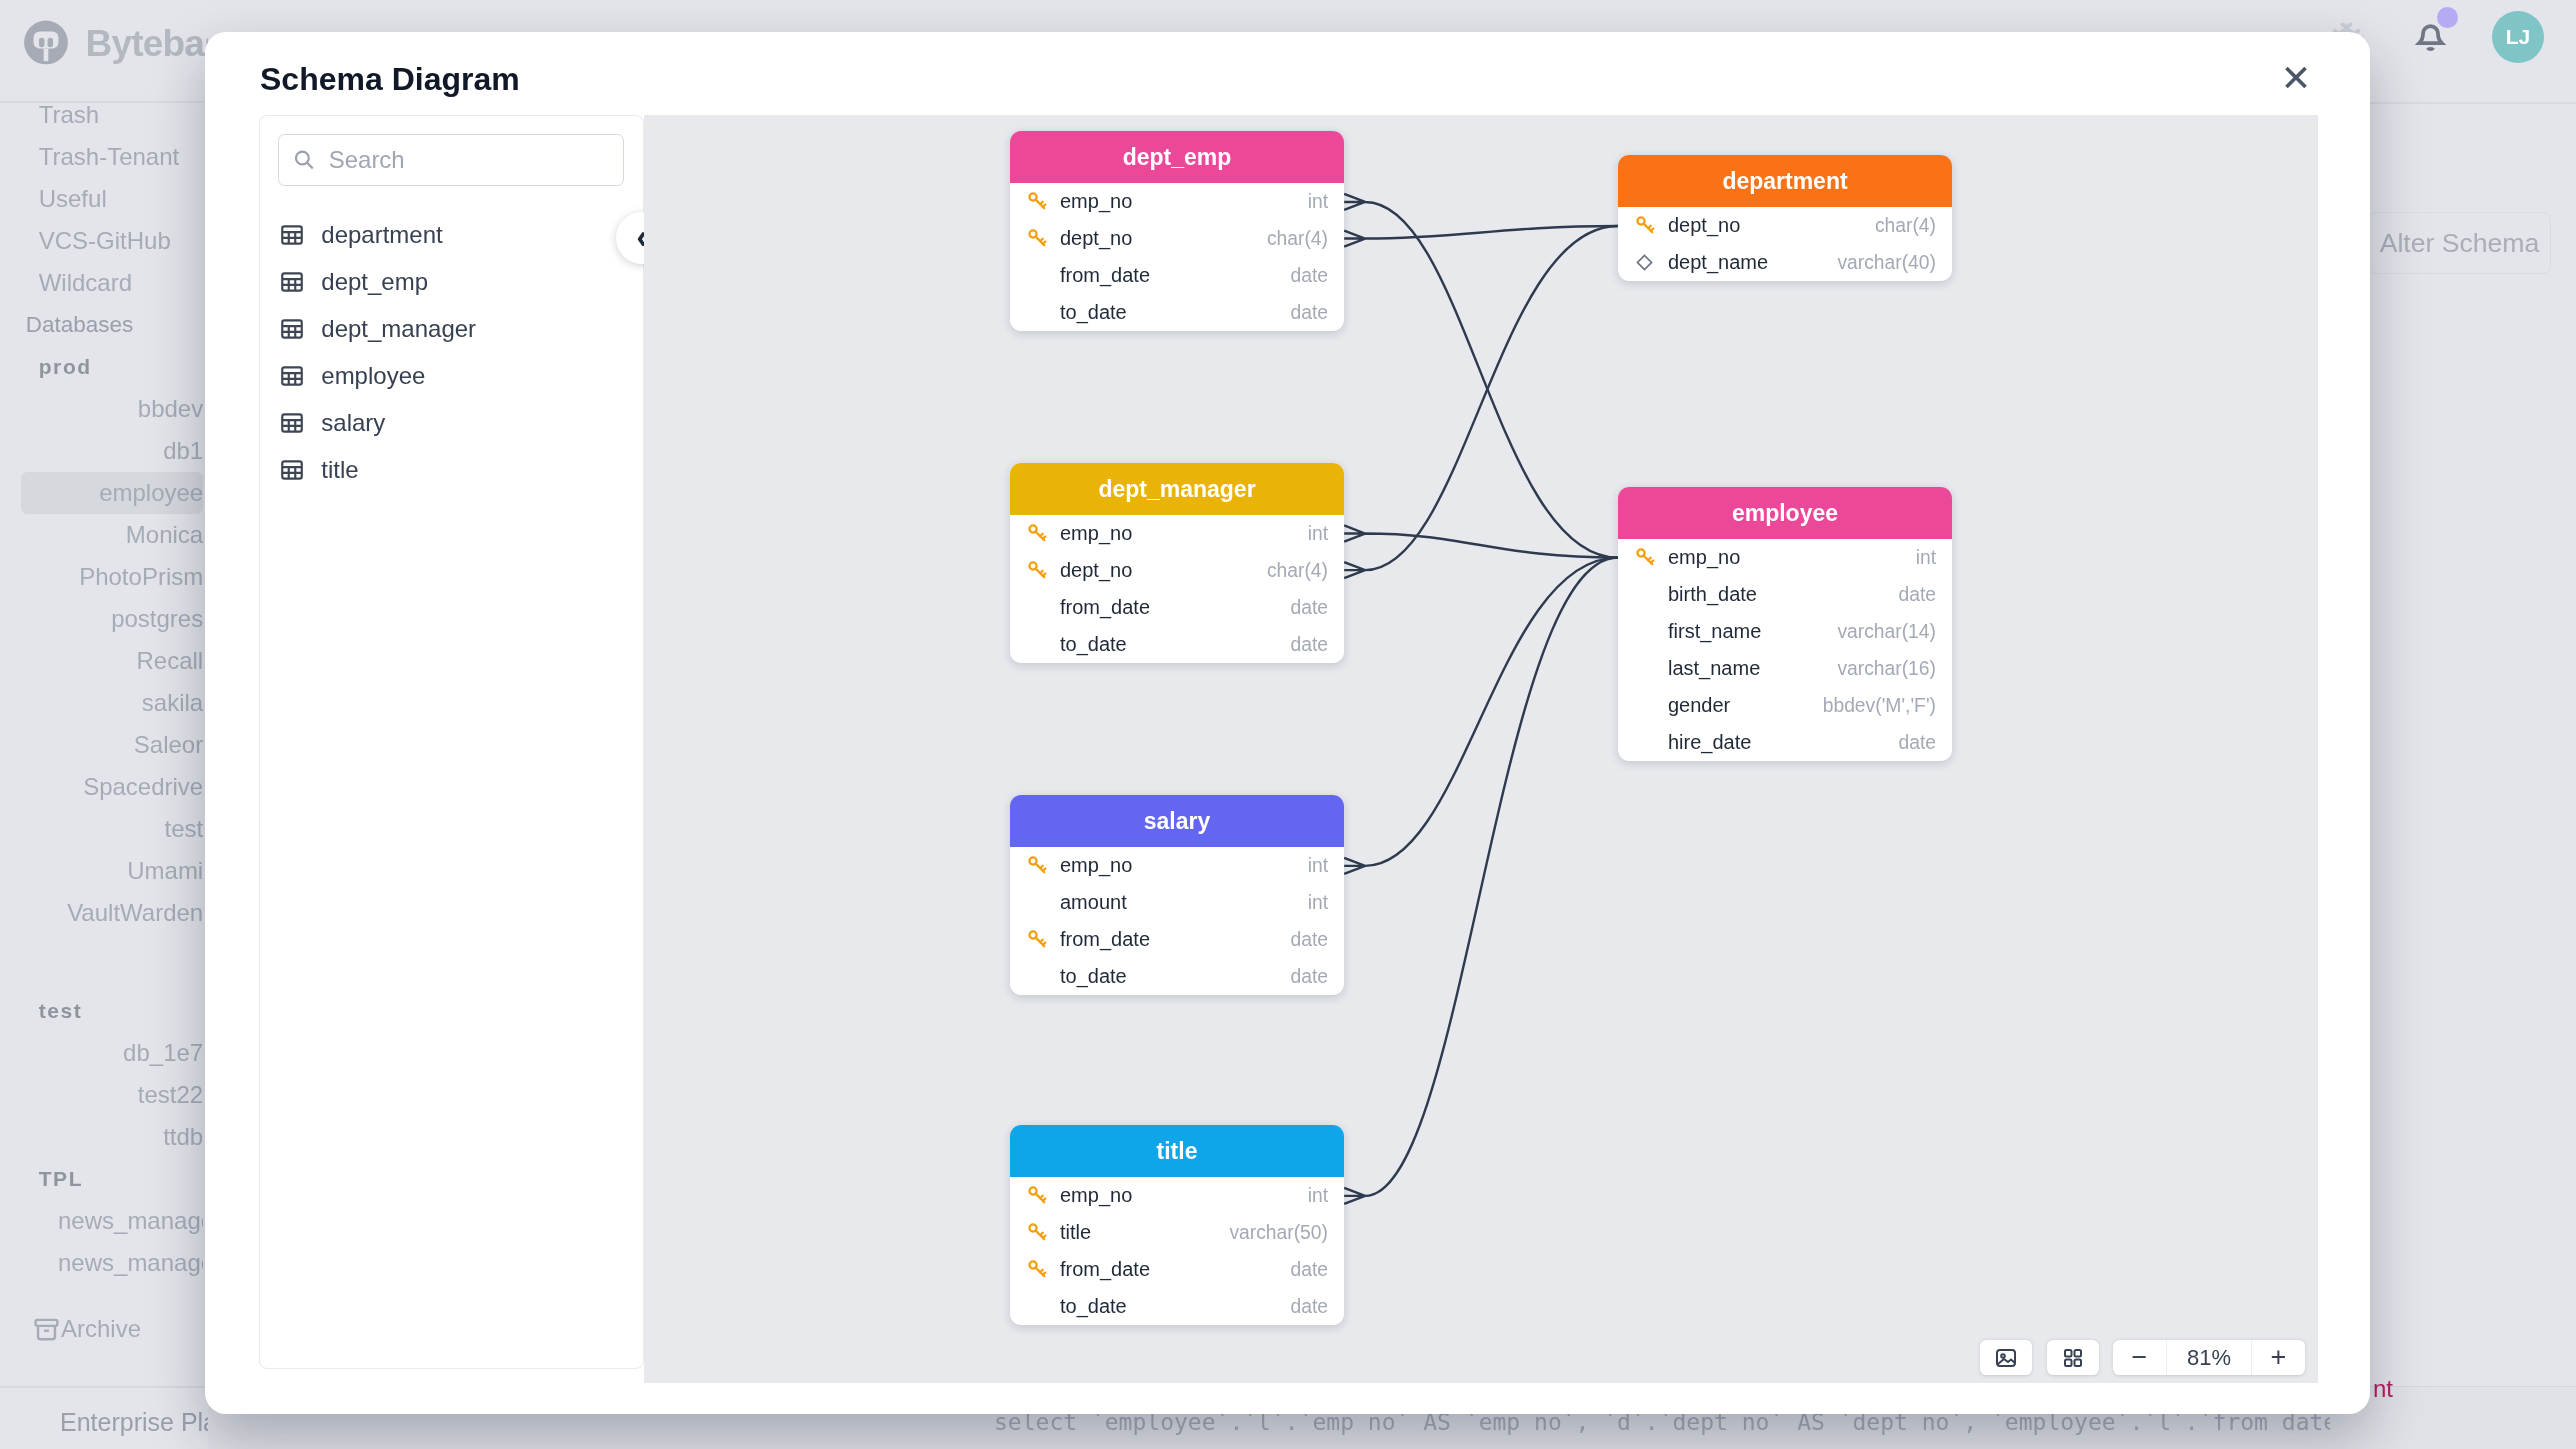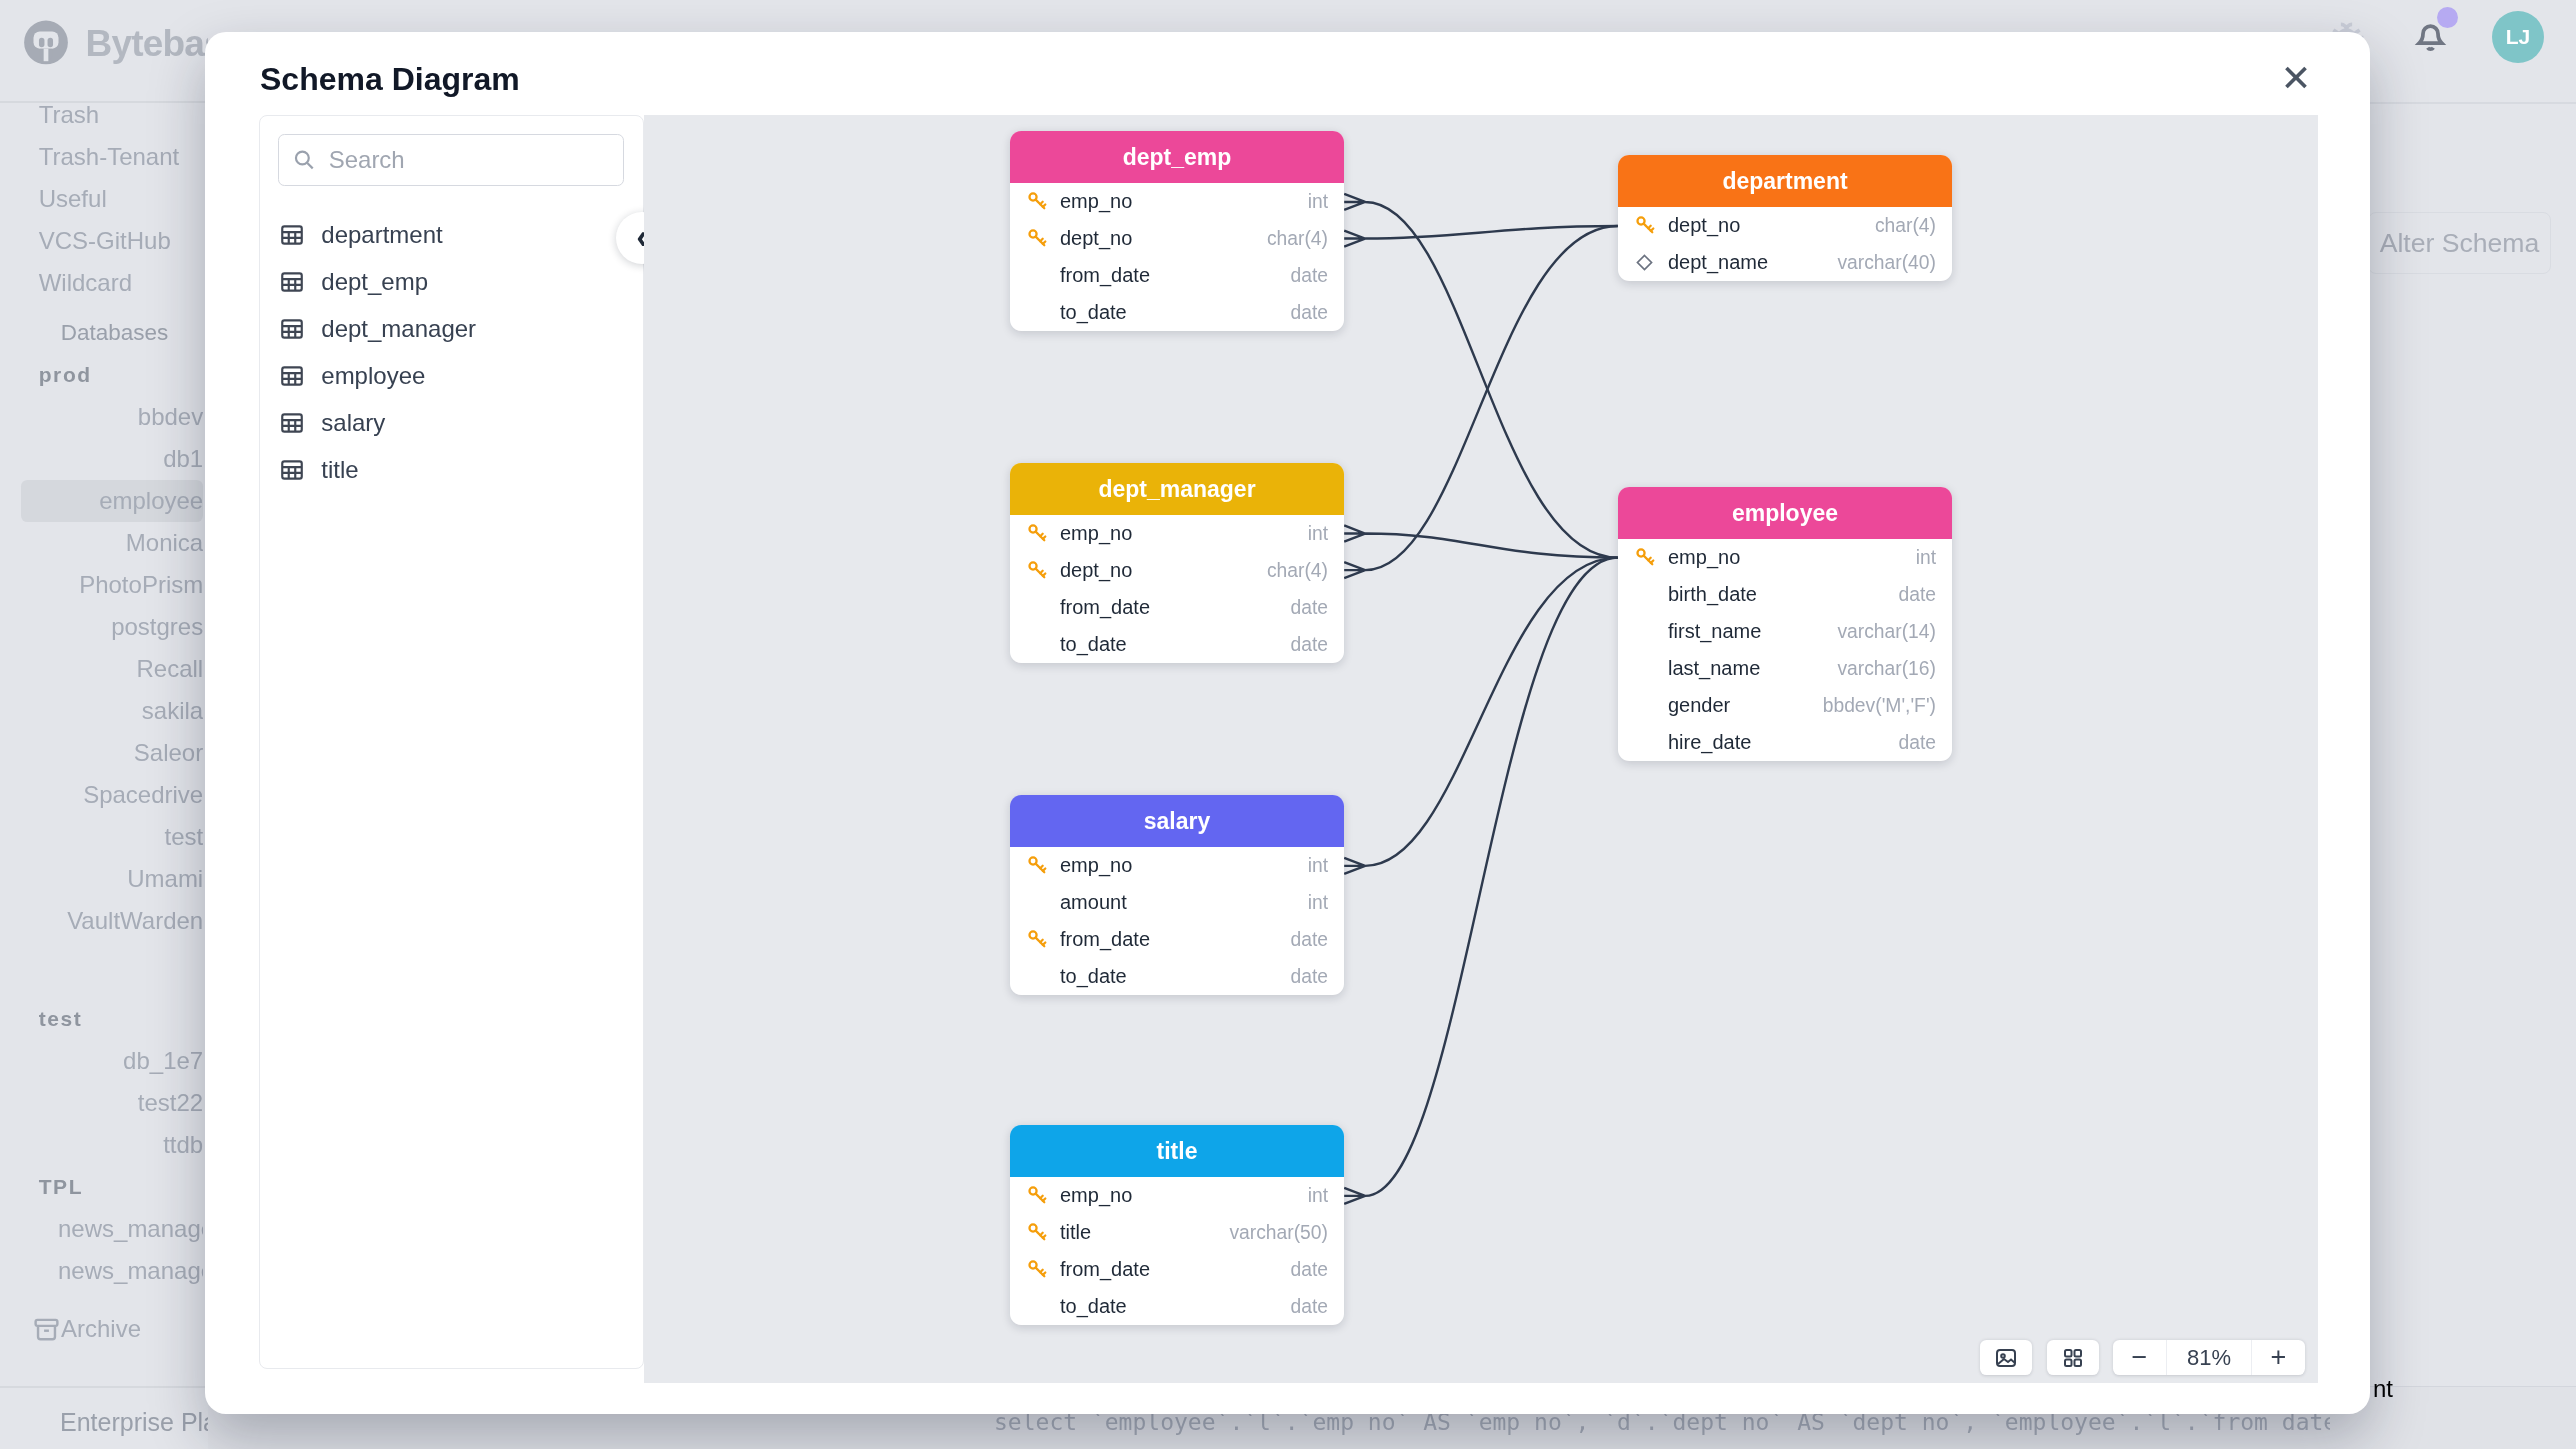--- a/index.html
+++ b/index.html
@@ -12,42 +12,42 @@
   .logo-mark{width:50px;height:50px;flex:0 0 50px;}
   .logo-text{font-size:37px;font-weight:700;color:#b3b8c1;letter-spacing:-0.8px;white-space:nowrap;}
   .side-divider{position:absolute;left:0;width:208px;height:1.6px;background:#d6d9de;}
   .nav{position:absolute;left:0;top:94px;width:208px;}
   .nav-item{height:42px;line-height:42px;font-size:24px;color:#a6acb7;margin:0 4.8px 0 21px;
             white-space:nowrap;overflow:hidden;}
   .nav-item.top{padding-left:17.7px;}
   .nav-item.section{padding-left:4.8px;font-size:22.5px;color:#9aa0ab;}
   .nav-item.group{padding-left:17.7px;font-size:21px;font-weight:700;color:#8f959f;letter-spacing:1.6px;}
   .nav-item.db{padding-left:37px;text-align:right;}
-  .nav-item.gap-sm{margin-top:8px;text-align:center;}
+  .nav-item.gap-sm{}
   .nav-item.gap-lg{margin-top:56px;}
   .nav-item.selected{background:#d5d8dd;border-radius:6.4px;}
   .archive-row{position:absolute;left:32px;top:1308px;height:42px;display:flex;align-items:center;gap:0;
                font-size:24px;color:#a6acb7;}
   .plan-row{position:absolute;left:60px;top:1401px;height:42px;display:flex;align-items:center;gap:11.3px;
             font-size:25px;color:#9aa0ab;white-space:nowrap;}
   .env-label{color:#8fc9ae;font-size:24px;}
   .top-icons{position:absolute;right:32px;top:11.3px;display:flex;align-items:center;gap:39px;}
   .avatar{width:52px;height:52px;border-radius:50%;background:#7fc5c8;color:#fff;font-size:21px;
           font-weight:700;display:flex;align-items:center;justify-content:center;}
   .bell-wrap{position:relative;}
   .bell-dot{position:absolute;right:-4.8px;top:-6.4px;width:21px;height:21px;border-radius:50%;background:#b6aaf2;}
   .hdr-line{position:absolute;left:2335px;top:102px;width:242px;height:1.6px;background:#d7dae0;}
   .alter-btn{position:absolute;left:2368px;top:212px;width:181px;height:60px;border:1.6px solid #d9dce2;
              border-radius:8px;display:flex;align-items:center;justify-content:center;
              font-size:26.6px;color:#a9aeb8;background:transparent;}
   .bottom-strip{position:absolute;left:208px;top:1386px;width:2368px;height:63px;background:#e0e2e7;
                 border-top:1.6px solid #d3d6dd;}
   .sql-text{position:absolute;left:994px;top:1409px;width:1336px;overflow:hidden;white-space:nowrap;
             font-family:"DejaVu Sans Mono",monospace;font-size:23px;color:#a6acb8;}
-  .frag-text{position:absolute;left:2373px;top:1375px;font-size:24px;color:#000000;}
+  .frag-text{position:absolute;left:2373px;top:1375px;font-size:24px;color:#be185d;}
   
   .modal{position:absolute;left:205px;top:32px;width:2165px;height:1382px;background:#fff;
          border-radius:21px;box-shadow:0 24px 56px rgba(15,23,42,.28);}
   .modal-title{position:absolute;left:55px;top:29px;font-size:32px;font-weight:700;color:#111827;}
   .close-btn{position:absolute;right:50px;top:22.5px;width:48px;height:48px;display:flex;align-items:center;
              justify-content:center;font-size:37px;color:#4b5563;cursor:pointer;}
   .panel{position:absolute;left:54px;top:83px;width:385px;height:1254px;background:#fff;
          border:1.6px solid #e8eaee;border-radius:8px;box-sizing:border-box;}
   .search-box{position:absolute;left:17.7px;top:17.7px;width:346px;height:52px;border:1.6px solid #d6d9e0;
               border-radius:6.4px;box-sizing:border-box;display:flex;align-items:center;padding:0 13px;gap:11.3px;}

